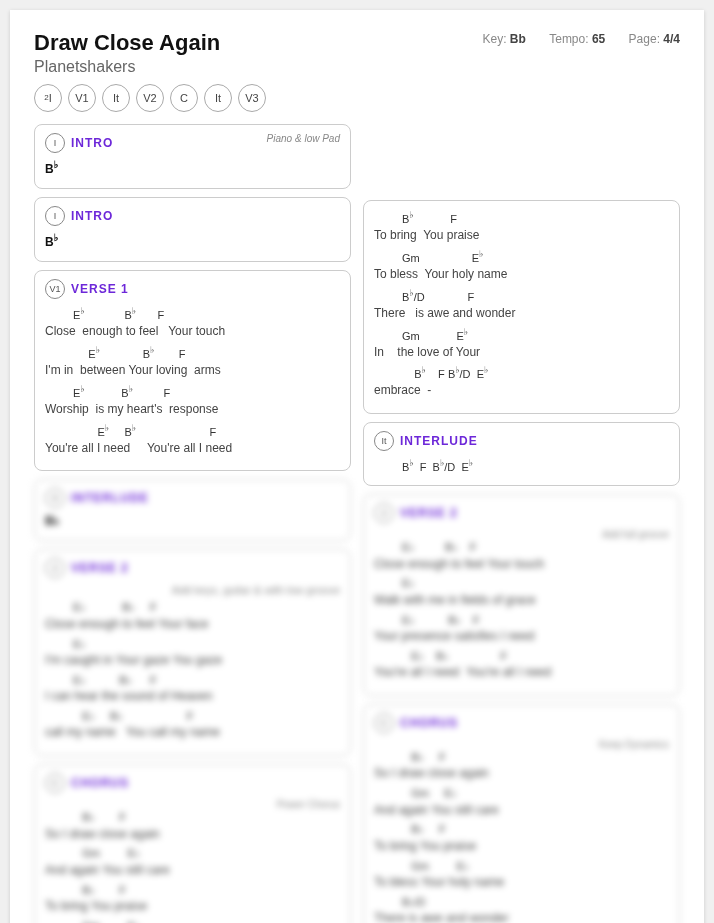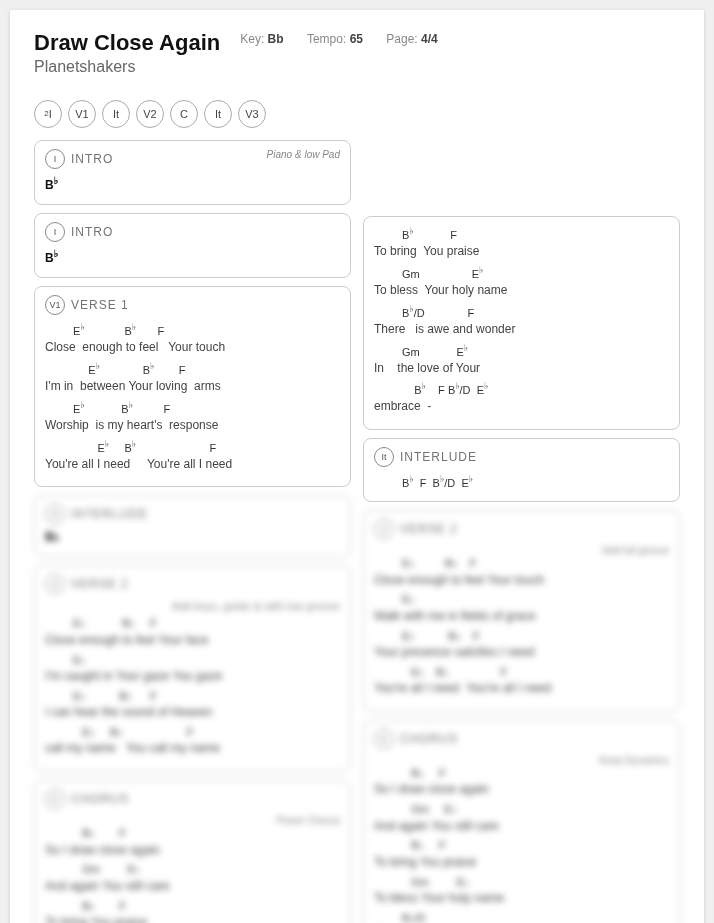--- a/index.html
+++ b/index.html
@@ -14,22 +14,23 @@
     .page {
       background: #fff;
       width: 714px;
       min-height: 923px;
       padding: 20px 24px;
       box-shadow: 0 1px 4px rgba(0,0,0,0.15);
       position: relative;
     }
     .header-row {
       display: flex;
+      justify-content: space-between;
       align-items: flex-start;
-      margin-bottom: 24px;
+      margin-bottom: 8px;
     }
     .song-title {
       font-size: 22px;
       font-weight: 700;
       color: #111;
     }
     .song-artist {
       font-size: 16px;
       color: #666;
       margin-top: 2px;
@@ -102,22 +103,22 @@
       height: 20px;
       display: flex;
       align-items: center;
       justify-content: center;
       font-size: 9px;
       color: #555;
       flex-shrink: 0;
     }
     .section-label {
       font-size: 12px;
-      font-weight: 400;
-      color: #737373;
+      font-weight: 700;
+      color: #6d28d9;
       letter-spacing: 1px;
     }
     .section-note {
       position: absolute;
       top: 8px;
       right: 10px;
       font-size: 10px;
       color: #888;
       font-style: italic;
       padding-left: 36px;

